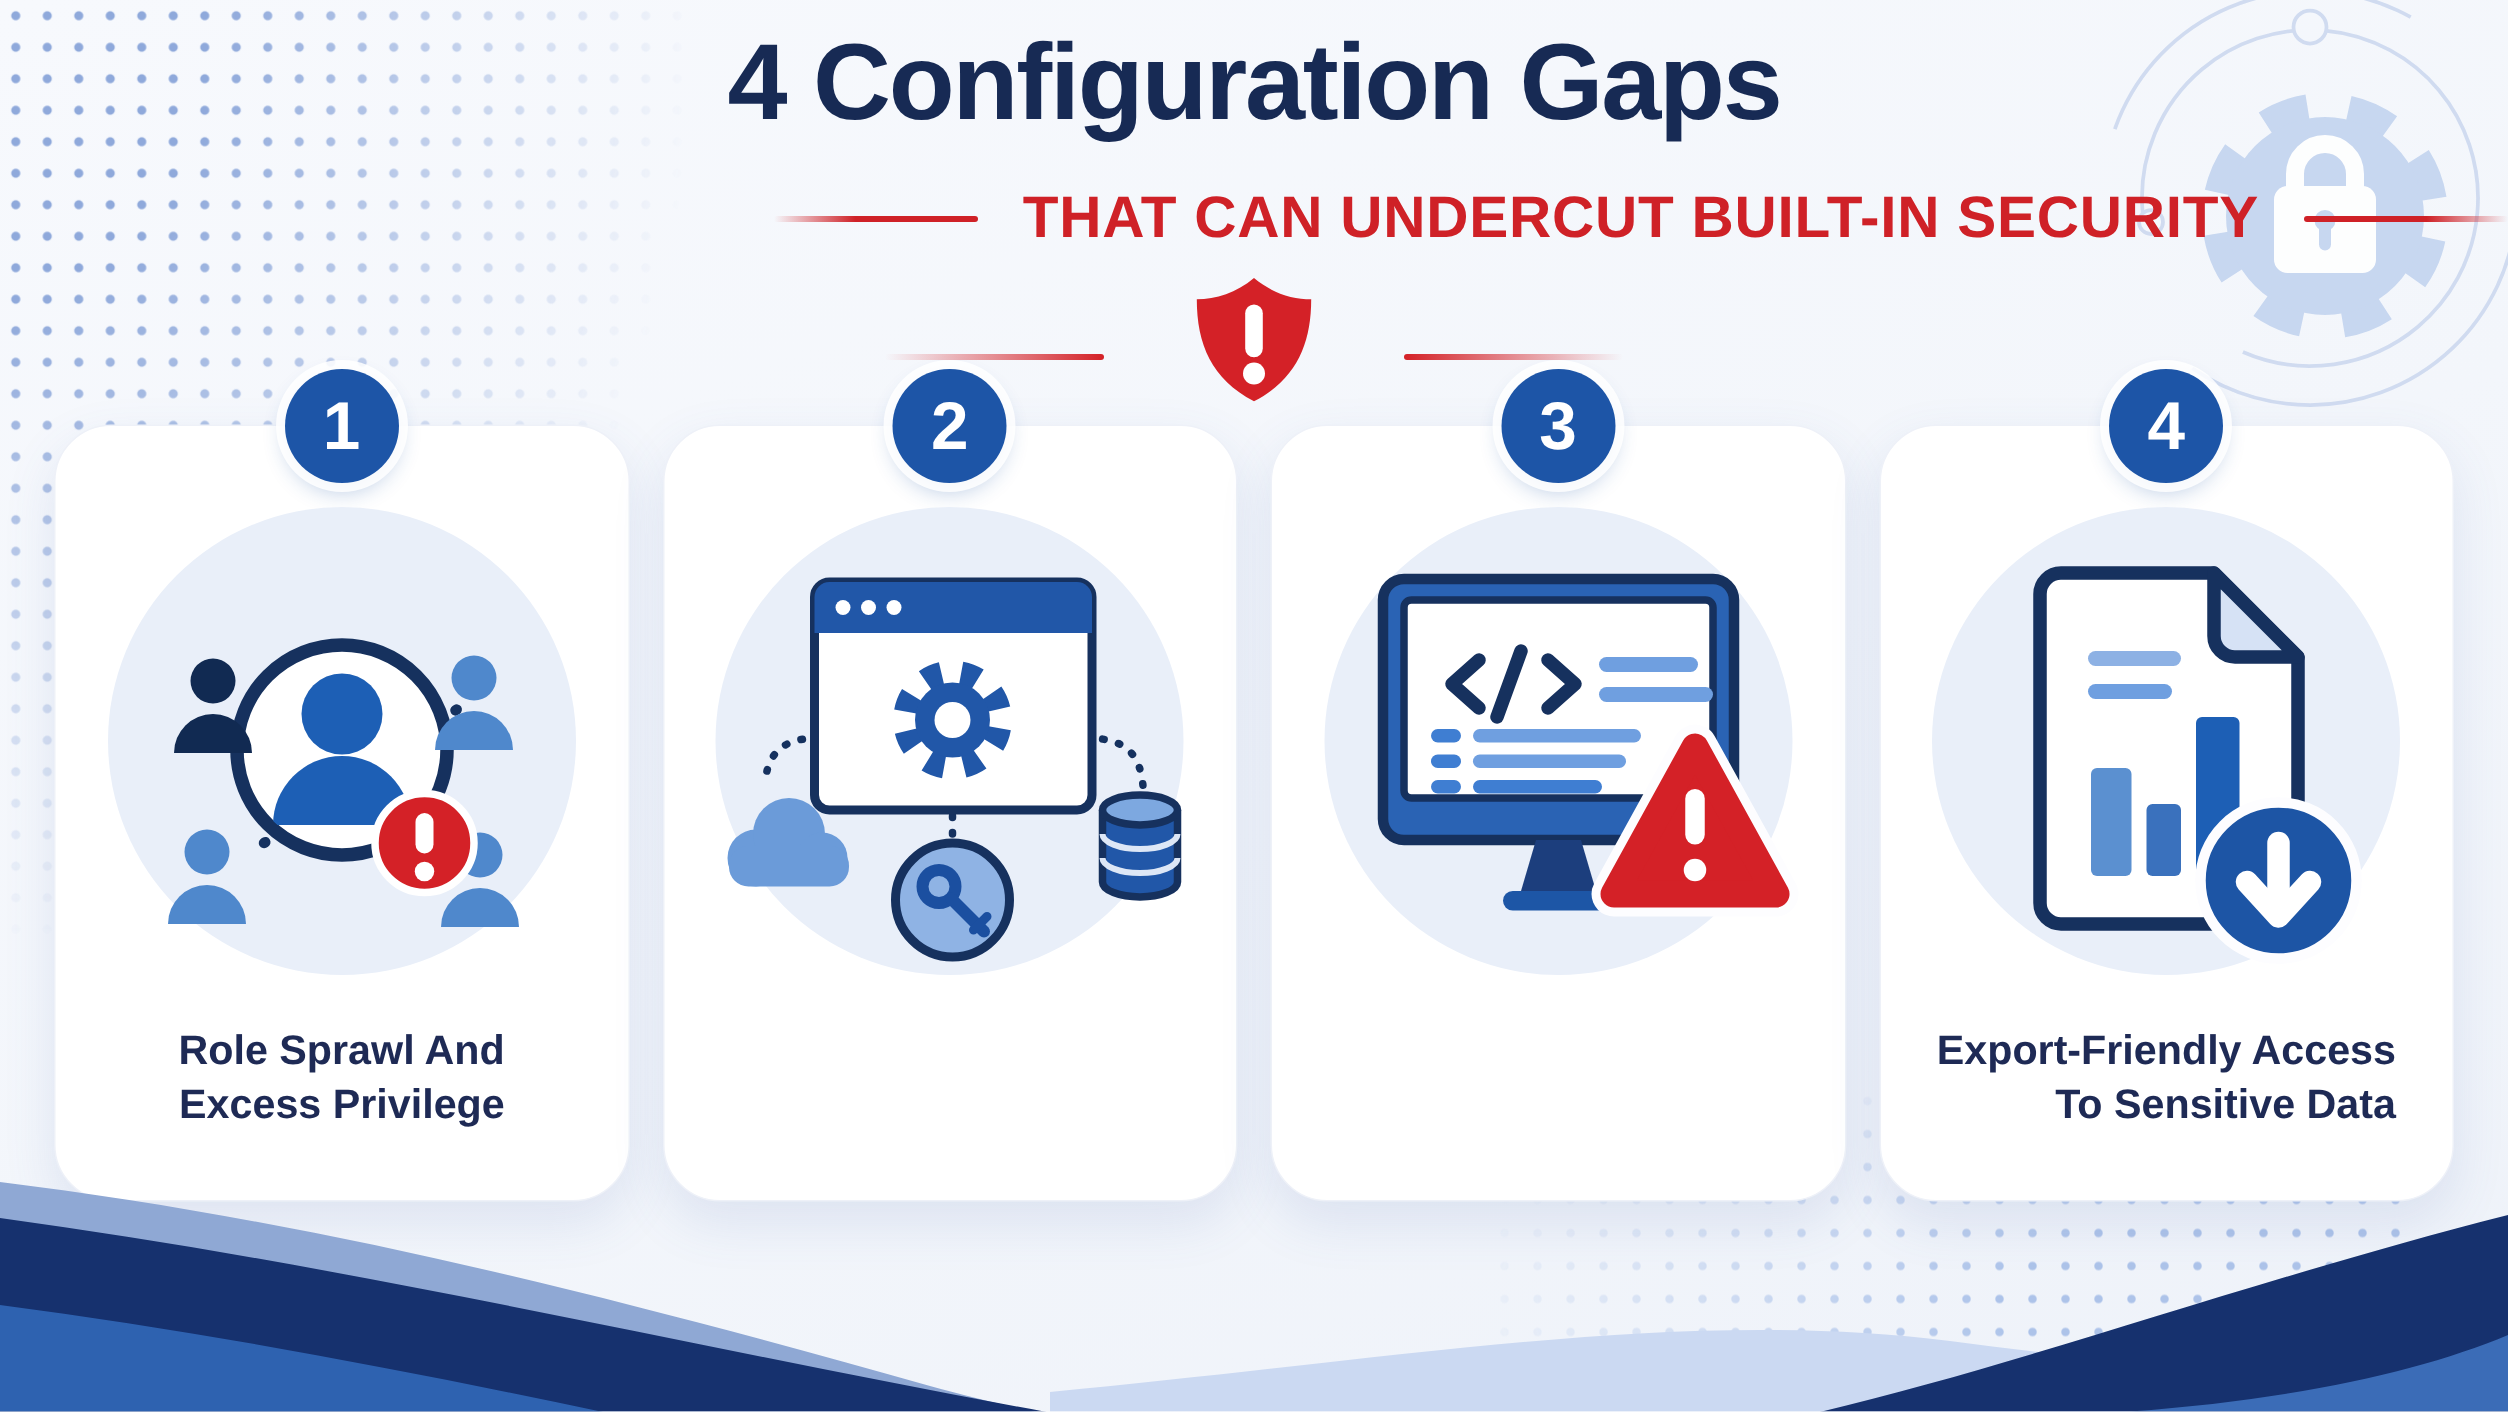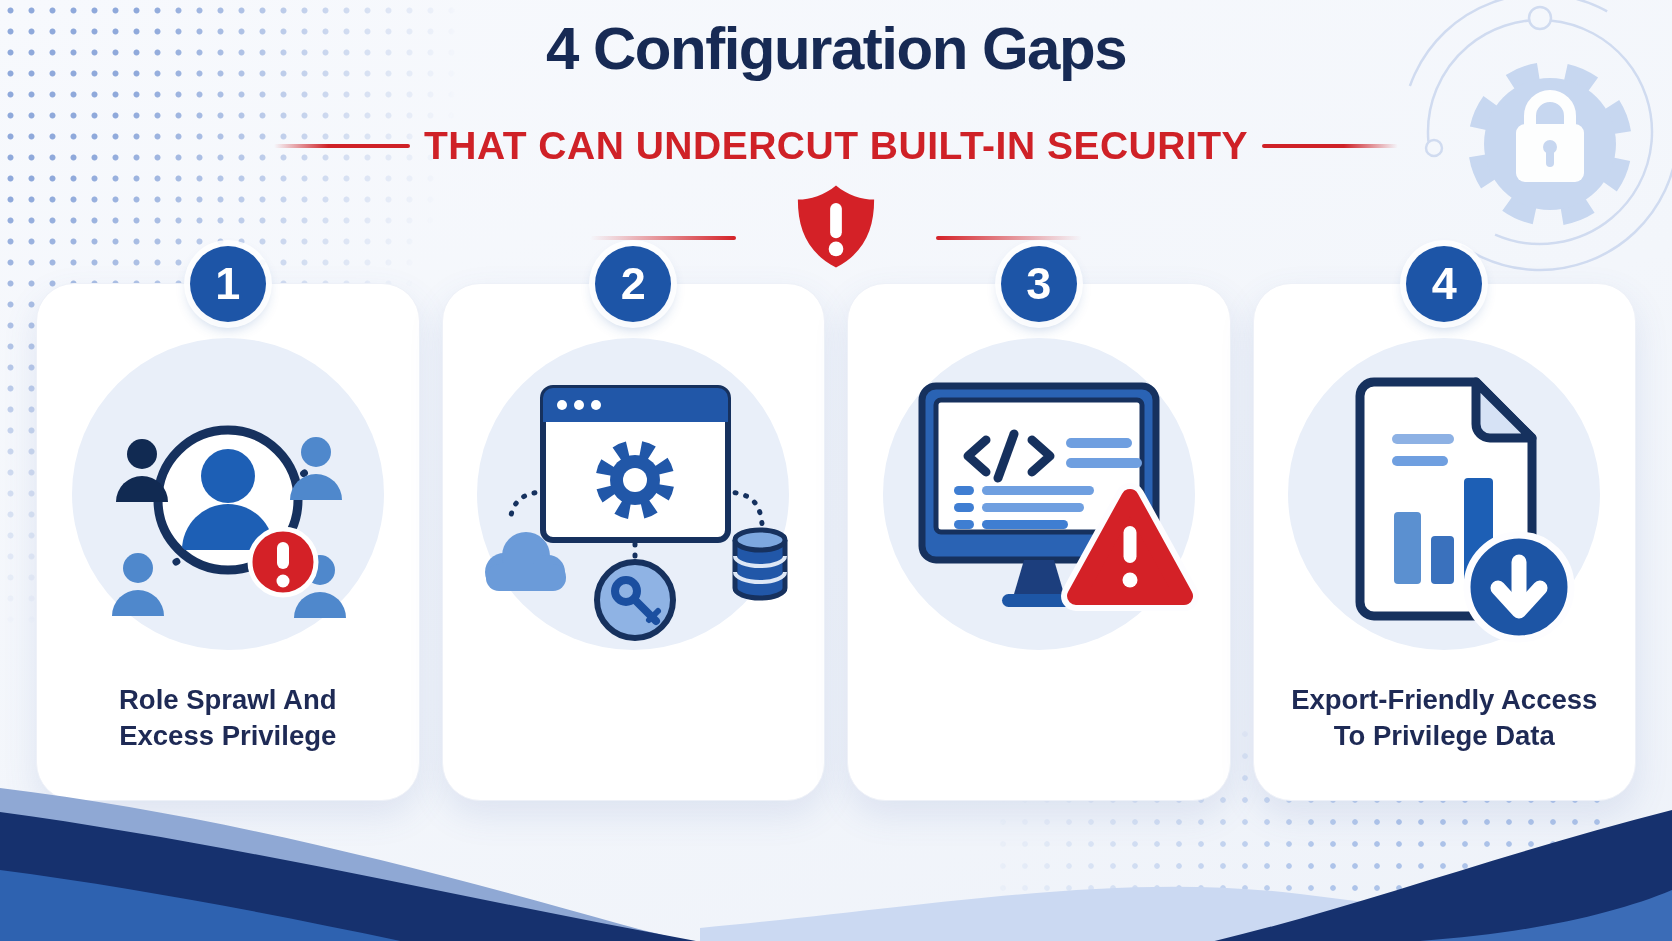--- a/index.html
+++ b/index.html
@@ -23,25 +23,25 @@
     background-size:22px 22px;
     -webkit-mask-image:radial-gradient(ellipse at 85% 75%,#000 25%,transparent 75%);
     mask-image:radial-gradient(ellipse at 85% 75%,#000 25%,transparent 75%);
     opacity:.8;
   }
   .watermark{position:absolute;top:-18px;right:-30px;opacity:.9;}
   .waves{position:absolute;left:0;bottom:0;width:1672px;height:175px;}
   
   .title{
     position:absolute;top:14px;left:0;width:100%;text-align:center;
-    font-size:60px;font-weight:700;letter-spacing:-1.5px;color:#172a54;
+    font-size:72px;font-weight:700;letter-spacing:-1.5px;color:#172a54;
   }
   .subtitle-row{
     position:absolute;top:124px;left:0;width:100%;
-    display:flex;align-items:center;justify-content:center;gap:14px;
+    display:flex;align-items:center;justify-content:flex-end;gap:30px;
   }
   .subtitle{
     font-size:39px;font-weight:700;letter-spacing:.5px;color:#cf2127;white-space:nowrap;
   }
   .sub-dash{width:136px;height:4px;border-radius:2px;}
   .sub-dash.left{background:linear-gradient(90deg,rgba(207,33,39,0),#cf2127 40%);}
   .sub-dash.right{background:linear-gradient(270deg,rgba(207,33,39,0),#cf2127 40%);}
   .shield-row{
     position:absolute;top:178px;left:0;width:100%;
     display:flex;align-items:center;justify-content:center;gap:56px;
@@ -67,21 +67,21 @@
     display:flex;align-items:center;justify-content:center;
     box-shadow:0 0 0 6px rgba(255,255,255,.85),0 6px 14px rgba(29,85,167,.3);
   }
   .icon-area{position:relative;width:100%;height:392px;}
   .halo{
     position:absolute;left:50%;top:54px;transform:translateX(-50%);
     width:312px;height:312px;border-radius:50%;background:#e9eff9;
   }
   .icon-svg{position:absolute;left:50%;top:66px;transform:translateX(-50%);}
   .card-label{
-    white-space:pre-line;text-align:center;
+    white-space:pre-line;text-align:right;
     font-size:27.5px;line-height:1.32;font-weight:700;color:#1e2a55;
     padding:6px 18px 0 18px;
   }
 </style>
 </head>
 <body>
 
 <div class="dots-tl"></div>
 <div class="dots-br"></div>
 
@@ -269,21 +269,21 @@
           <rect x="170" y="128" width="29" height="106" rx="4" fill="#1d5fb5"></rect>
         </g>
         <g>
           <circle cx="225" cy="237" r="52" fill="#1d55a5" stroke="#fdfdff" stroke-width="7"></circle>
           <path d="M225,212 L225,252" stroke="#ffffff" stroke-width="15" stroke-linecap="round"></path>
           <path d="M204,238 L225,261 L246,238" fill="none" stroke="#ffffff" stroke-width="15" stroke-linecap="round" stroke-linejoin="round"></path>
         </g>
       </svg>
     </div>
     <div class="card-label">Export-Friendly Access
-To Privilege Data</div>
+To Sensitive Data</div>
   </div>
 
 </div>
 
 <svg class="waves" viewBox="0 0 1672 175" preserveAspectRatio="none">
   <path d="M0,22 C210,48 400,96 620,158 C690,177 740,186 780,192 L780,230 L0,230 Z" fill="#8fa8d4"></path>
   <path d="M700,162 C950,138 1120,106 1300,128 C1440,146 1565,160 1672,156 L1672,230 L700,230 Z" fill="#cbd9f2"></path>
   <path d="M0,46 C280,84 540,152 830,198 C1120,244 1350,126 1672,44 L1672,230 L0,230 Z" fill="#16316e"></path>
   <path d="M0,104 C230,134 460,188 690,238 L690,280 L0,280 Z" fill="#2e62b0"></path>
   <path d="M1420,175 C1530,167 1615,148 1672,124 L1672,175 Z" fill="#3b6cb7"></path>

